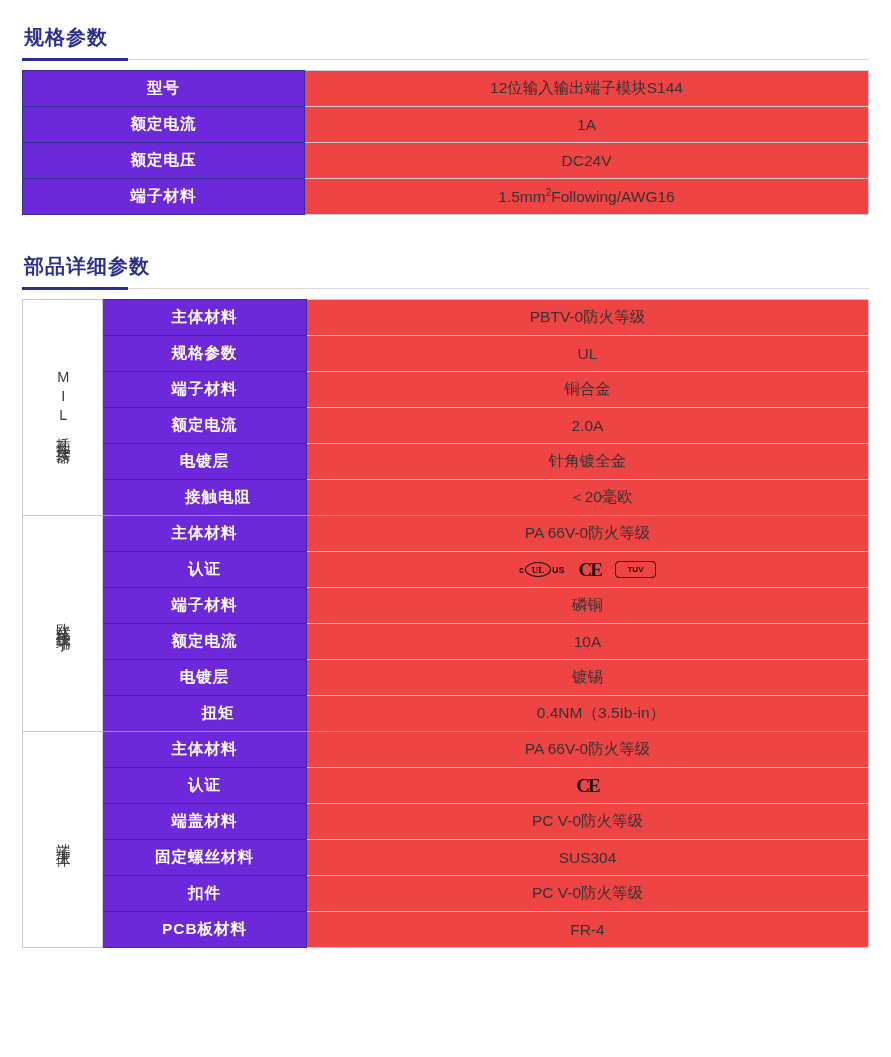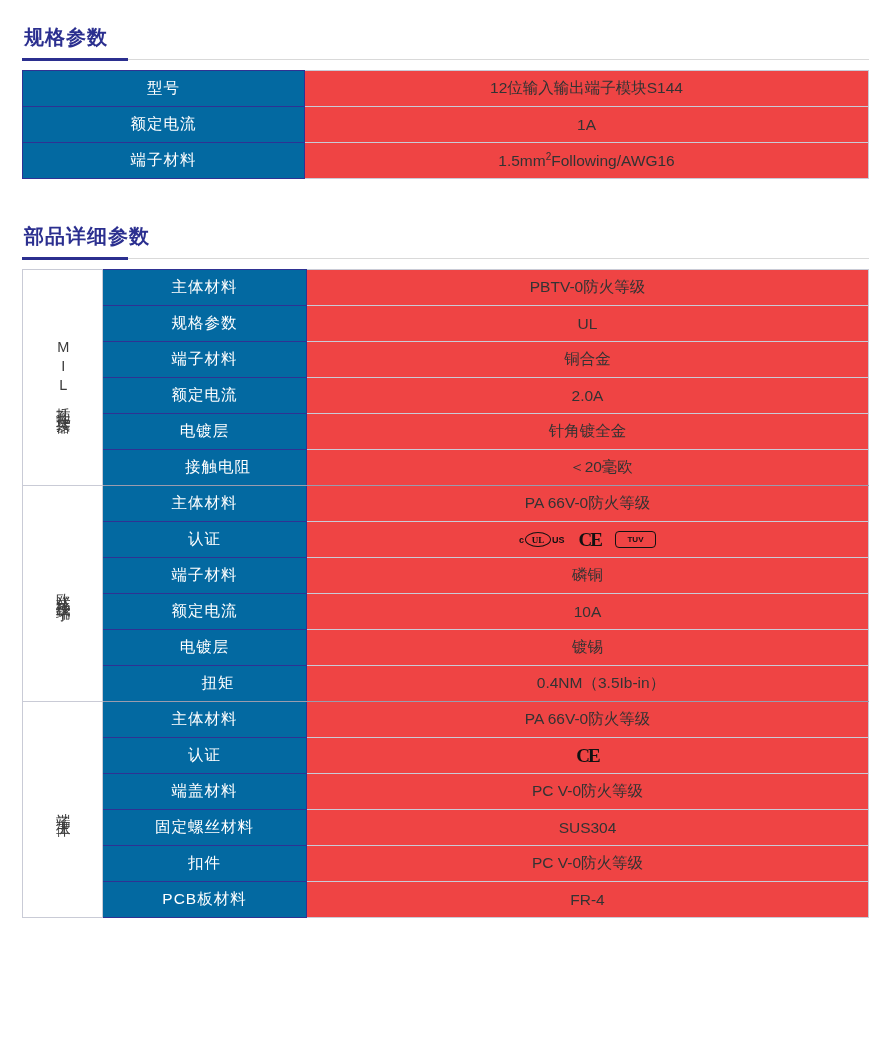--- a/index.html
+++ b/index.html
@@ -14,21 +14,21 @@
     font-family: "Liberation Sans", sans-serif;
     color: #222;
   }
   .page {
     width: 891px;
     padding: 18px 22px 20px 22px;
   }
 
   
   .section {
-    margin-bottom: 12px;
+    margin-bottom: 6px;
   }
   .section-title {
     font-size: 20px;
     font-weight: bold;
     color: #2b2f8f;
     letter-spacing: 1px;
     padding: 6px 0 8px 2px;
   }
   .title-rule {
     position: relative;
@@ -55,23 +55,23 @@
   td {
     border: 1px solid #c9cbd6;
     height: 36px;
     font-size: 15.5px;
     text-align: center;
     vertical-align: middle;
     color: #333;
     background: #ef4444;
   }
   td.label {
-    background: #0369a1;
+    background: #6d28d9;
     color: #ffffff;
-    font-weight: normal;
+    font-weight: bold;
     letter-spacing: 1px;
     border-color: #2f3293;
   }
   
   .spec-table td.label { width: 282px; }
 
   
   .detail-table td.group {
     width: 80px;
     background: #ffffff;
@@ -176,20 +176,24 @@
 
     <table class="spec-table">
       <tbody>
         <tr>
           <td class="label">型号</td>
           <td>12位输入输出端子模块S144</td>
         </tr>
         <tr>
           <td class="label">额定电流</td>
           <td>1A</td>
+        </tr>
+        <tr>
+          <td class="label">额定电压</td>
+          <td>DC24V</td>
         </tr>
         <tr>
           <td class="label">端子材料</td>
           <td><span>1.5mm</span><span class="sup">2</span><span>Following/AWG16</span></td>
         </tr>
       </tbody>
     </table>
   </div>
 
   <div class="spacer-lg"></div>

